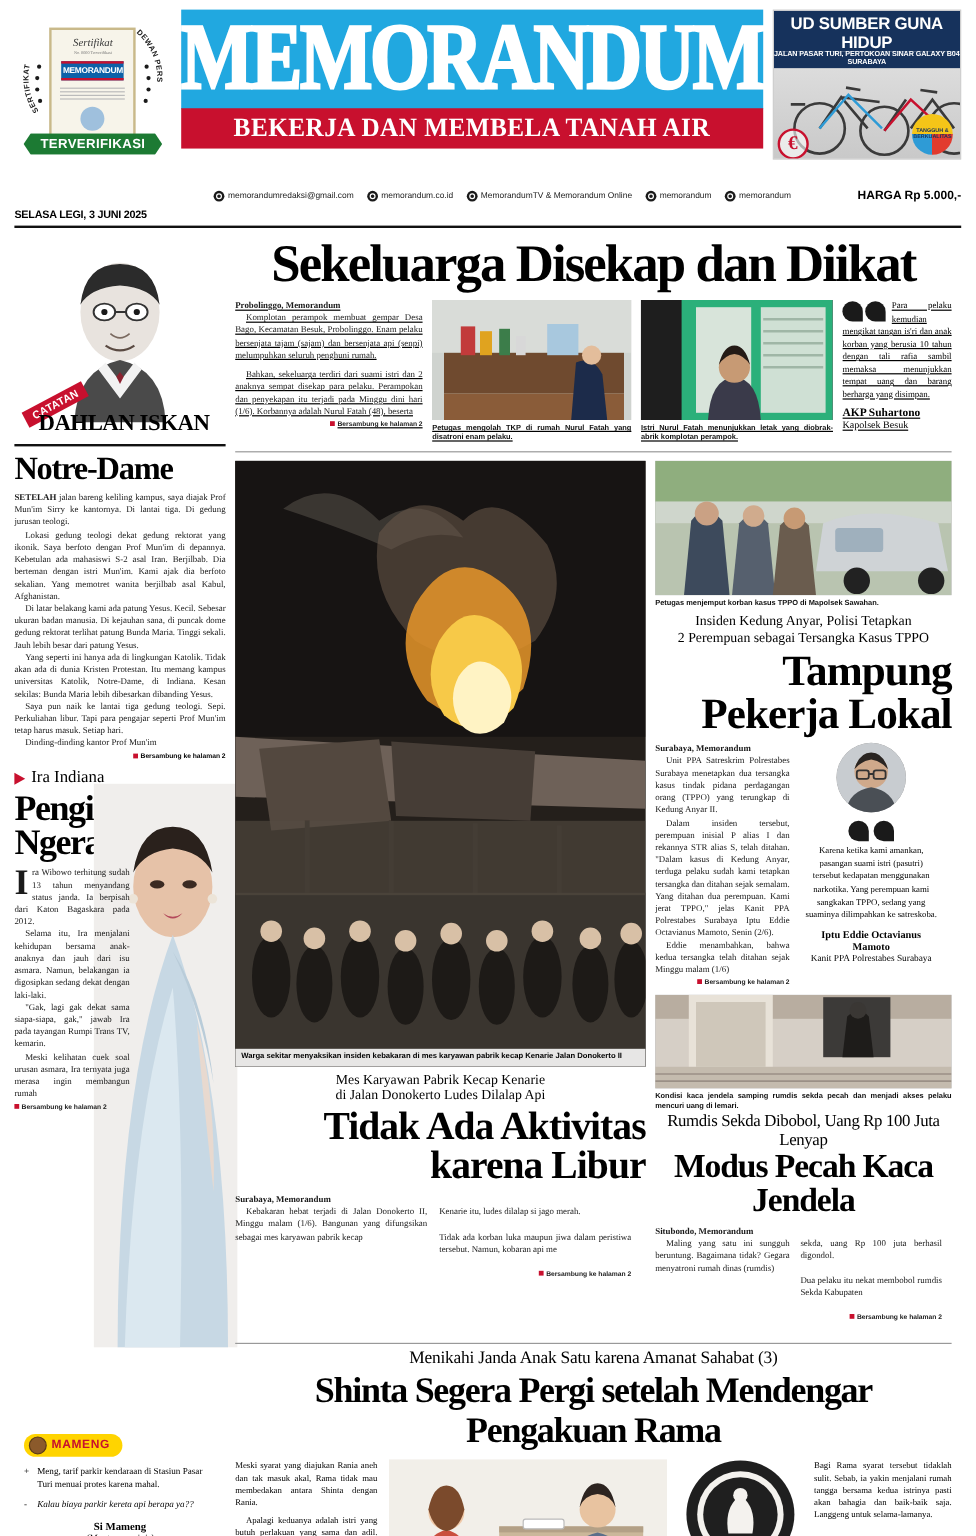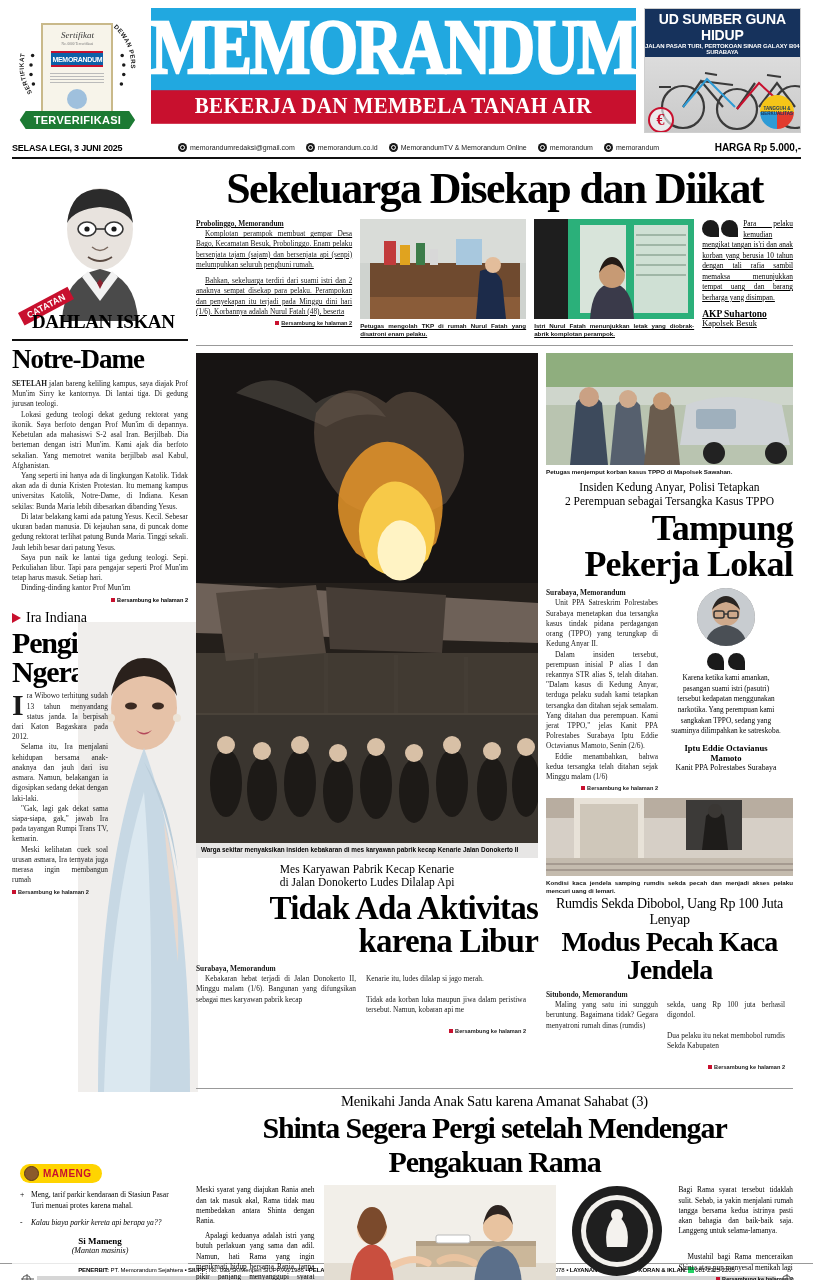--- a/index.html
+++ b/index.html
@@ -63,21 +63,21 @@
      font-size:6px; text-align:center; padding:0 0 2px; letter-spacing:-.1px;}
   .ad-bikes { height:78px; background:linear-gradient(#dcdcdc,#c8c8c8); position:relative; }
   .euro-badge{position:absolute;left:3px;bottom:2px;width:26px;height:26px;border:2px solid #c8102e;border-radius:50%;
      color:#c8102e;font-weight:bold;font-size:16px;display:flex;align-items:center;justify-content:center;background:rgba(255,255,255,.6);}
   .star-badge{position:absolute;right:6px;bottom:6px;width:34px;height:34px;border-radius:50%;
      background:conic-gradient(#f5c518 0 25%,#e23b2e 0 50%,#2e9bd6 0 75%,#f5c518 0);display:flex;align-items:center;justify-content:center;}
   .star-badge span{font-family:"Liberation Sans",sans-serif;font-size:4.5px;font-weight:bold;color:#16325c;text-align:center;line-height:1.1;}
 
   
   .infobar { display:flex; align-items:center; justify-content:space-between; padding: 2px 12px 4px; }
-  .infobar .date { font-family:"Liberation Sans",sans-serif; font-weight:bold; font-size:9px; letter-spacing:-.2px; }
+  .infobar .date { font-family:"Liberation Sans",sans-serif; font-weight:bold; font-size:9px; letter-spacing:-.2px;margin-top:32px; }
   .socials { display:flex; gap:11px; align-items:center; }
   .soc { display:flex; align-items:center; gap:3px; font-family:"Liberation Sans",sans-serif; font-size:7px; color:#222; }
   .soc .dot { width:9px; height:9px; border-radius:50%; background:#1a1a1a; display:inline-block; position:relative; }
   .soc .dot::after{content:"";position:absolute;inset:2px;border:1px solid #fff;border-radius:50%;}
   .infobar .price { font-family:"Liberation Sans",sans-serif; font-weight:bold; font-size:10px; }
   .rule { height:2px; background:#111; margin:0 12px; }
   .rule.thin { height:1px; background:#999; }
 
   
   .content { display:flex; padding: 6px 12px 0 12px; gap: 8px; height: 1100px; }
@@ -302,22 +302,22 @@
         </svg>
         <div class="catatan-ribbon">CATATAN</div>
         <div class="dahlan-name">DAHLAN ISKAN</div>
       </div>
       <div class="hr-black"></div>
 
       <h2 class="headline">Notre-Dame</h2>
       <div class="body-text">
         <p class="first"><b class="lead">SETELAH</b> <span>jalan bareng keliling kampus, saya diajak Prof Mun'im Sirry ke kantornya. Di lantai tiga. Di gedung jurusan teologi.</span></p>
         <p>Lokasi gedung teologi dekat gedung rektorat yang ikonik. Saya berfoto dengan Prof Mun'im di depannya. Kebetulan ada mahasiswi S-2 asal Iran. Berjilbab. Dia berteman dengan istri Mun'im. Kami ajak dia berfoto sekalian. Yang memotret wanita berjilbab asal Kabul, Afghanistan.</p>
+        <p>Di latar belakang kami ada patung Yesus. Kecil. Sebesar ukuran badan manusia. Di kejauhan sana, di puncak dome gedung rektorat terlihat patung Bunda Maria. Tinggi sekali. Jauh lebih besar dari patung Yesus.</p>
         <p>Yang seperti ini hanya ada di lingkungan Katolik. Tidak akan ada di dunia Kristen Protestan. Itu memang kampus universitas Katolik, Notre-Dame, di Indiana. Kesan sekilas: Bunda Maria lebih dibesarkan dibanding Yesus.</p>
-        <p>Di latar belakang kami ada patung Yesus. Kecil. Sebesar ukuran badan manusia. Di kejauhan sana, di puncak dome gedung rektorat terlihat patung Bunda Maria. Tinggi sekali. Jauh lebih besar dari patung Yesus.</p>
         <p>Saya pun naik ke lantai tiga gedung teologi. Sepi. Perkuliahan libur. Tapi para pengajar seperti Prof Mun'im tetap harus masuk. Setiap hari.</p>
         <p>Dinding-dinding kantor Prof Mun'im</p>
       </div>
       <div class="cont-note"><span class="sq"></span><span>Bersambung ke halaman 2</span></div>
 
       <div class="kicker-red">
         <i class="tri"></i>
         <span>Ira Indiana</span>
       </div>
 

